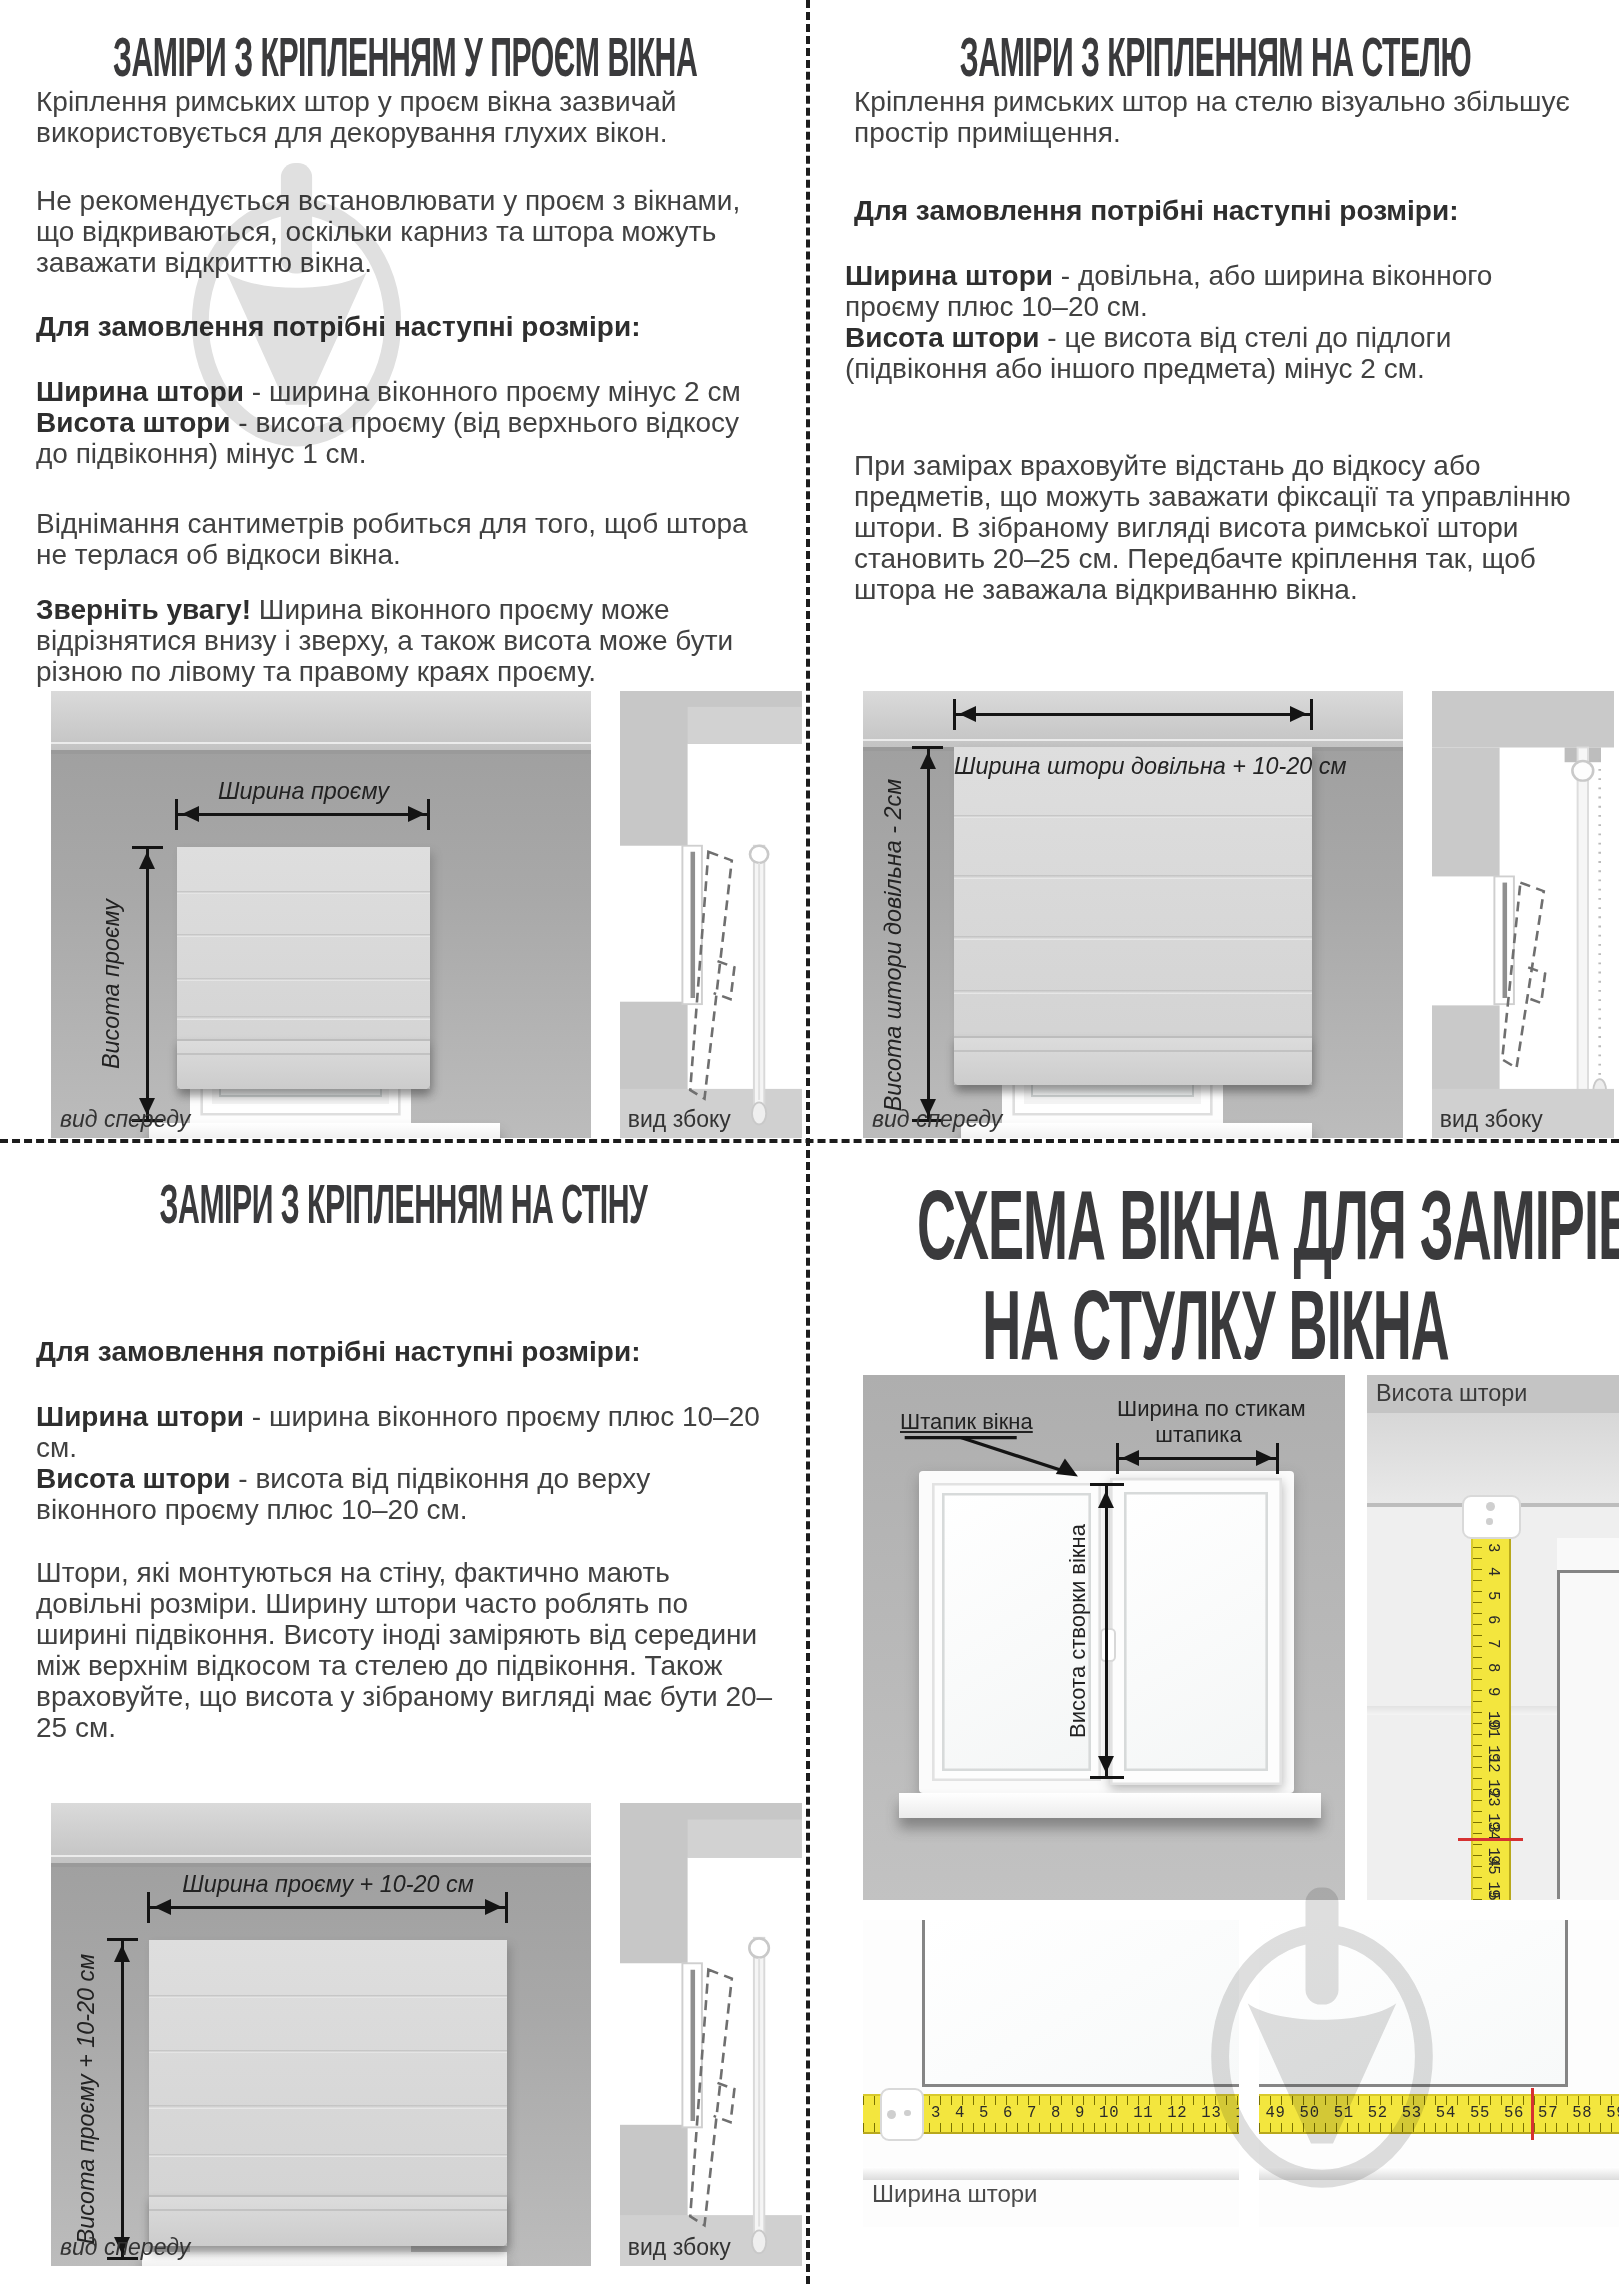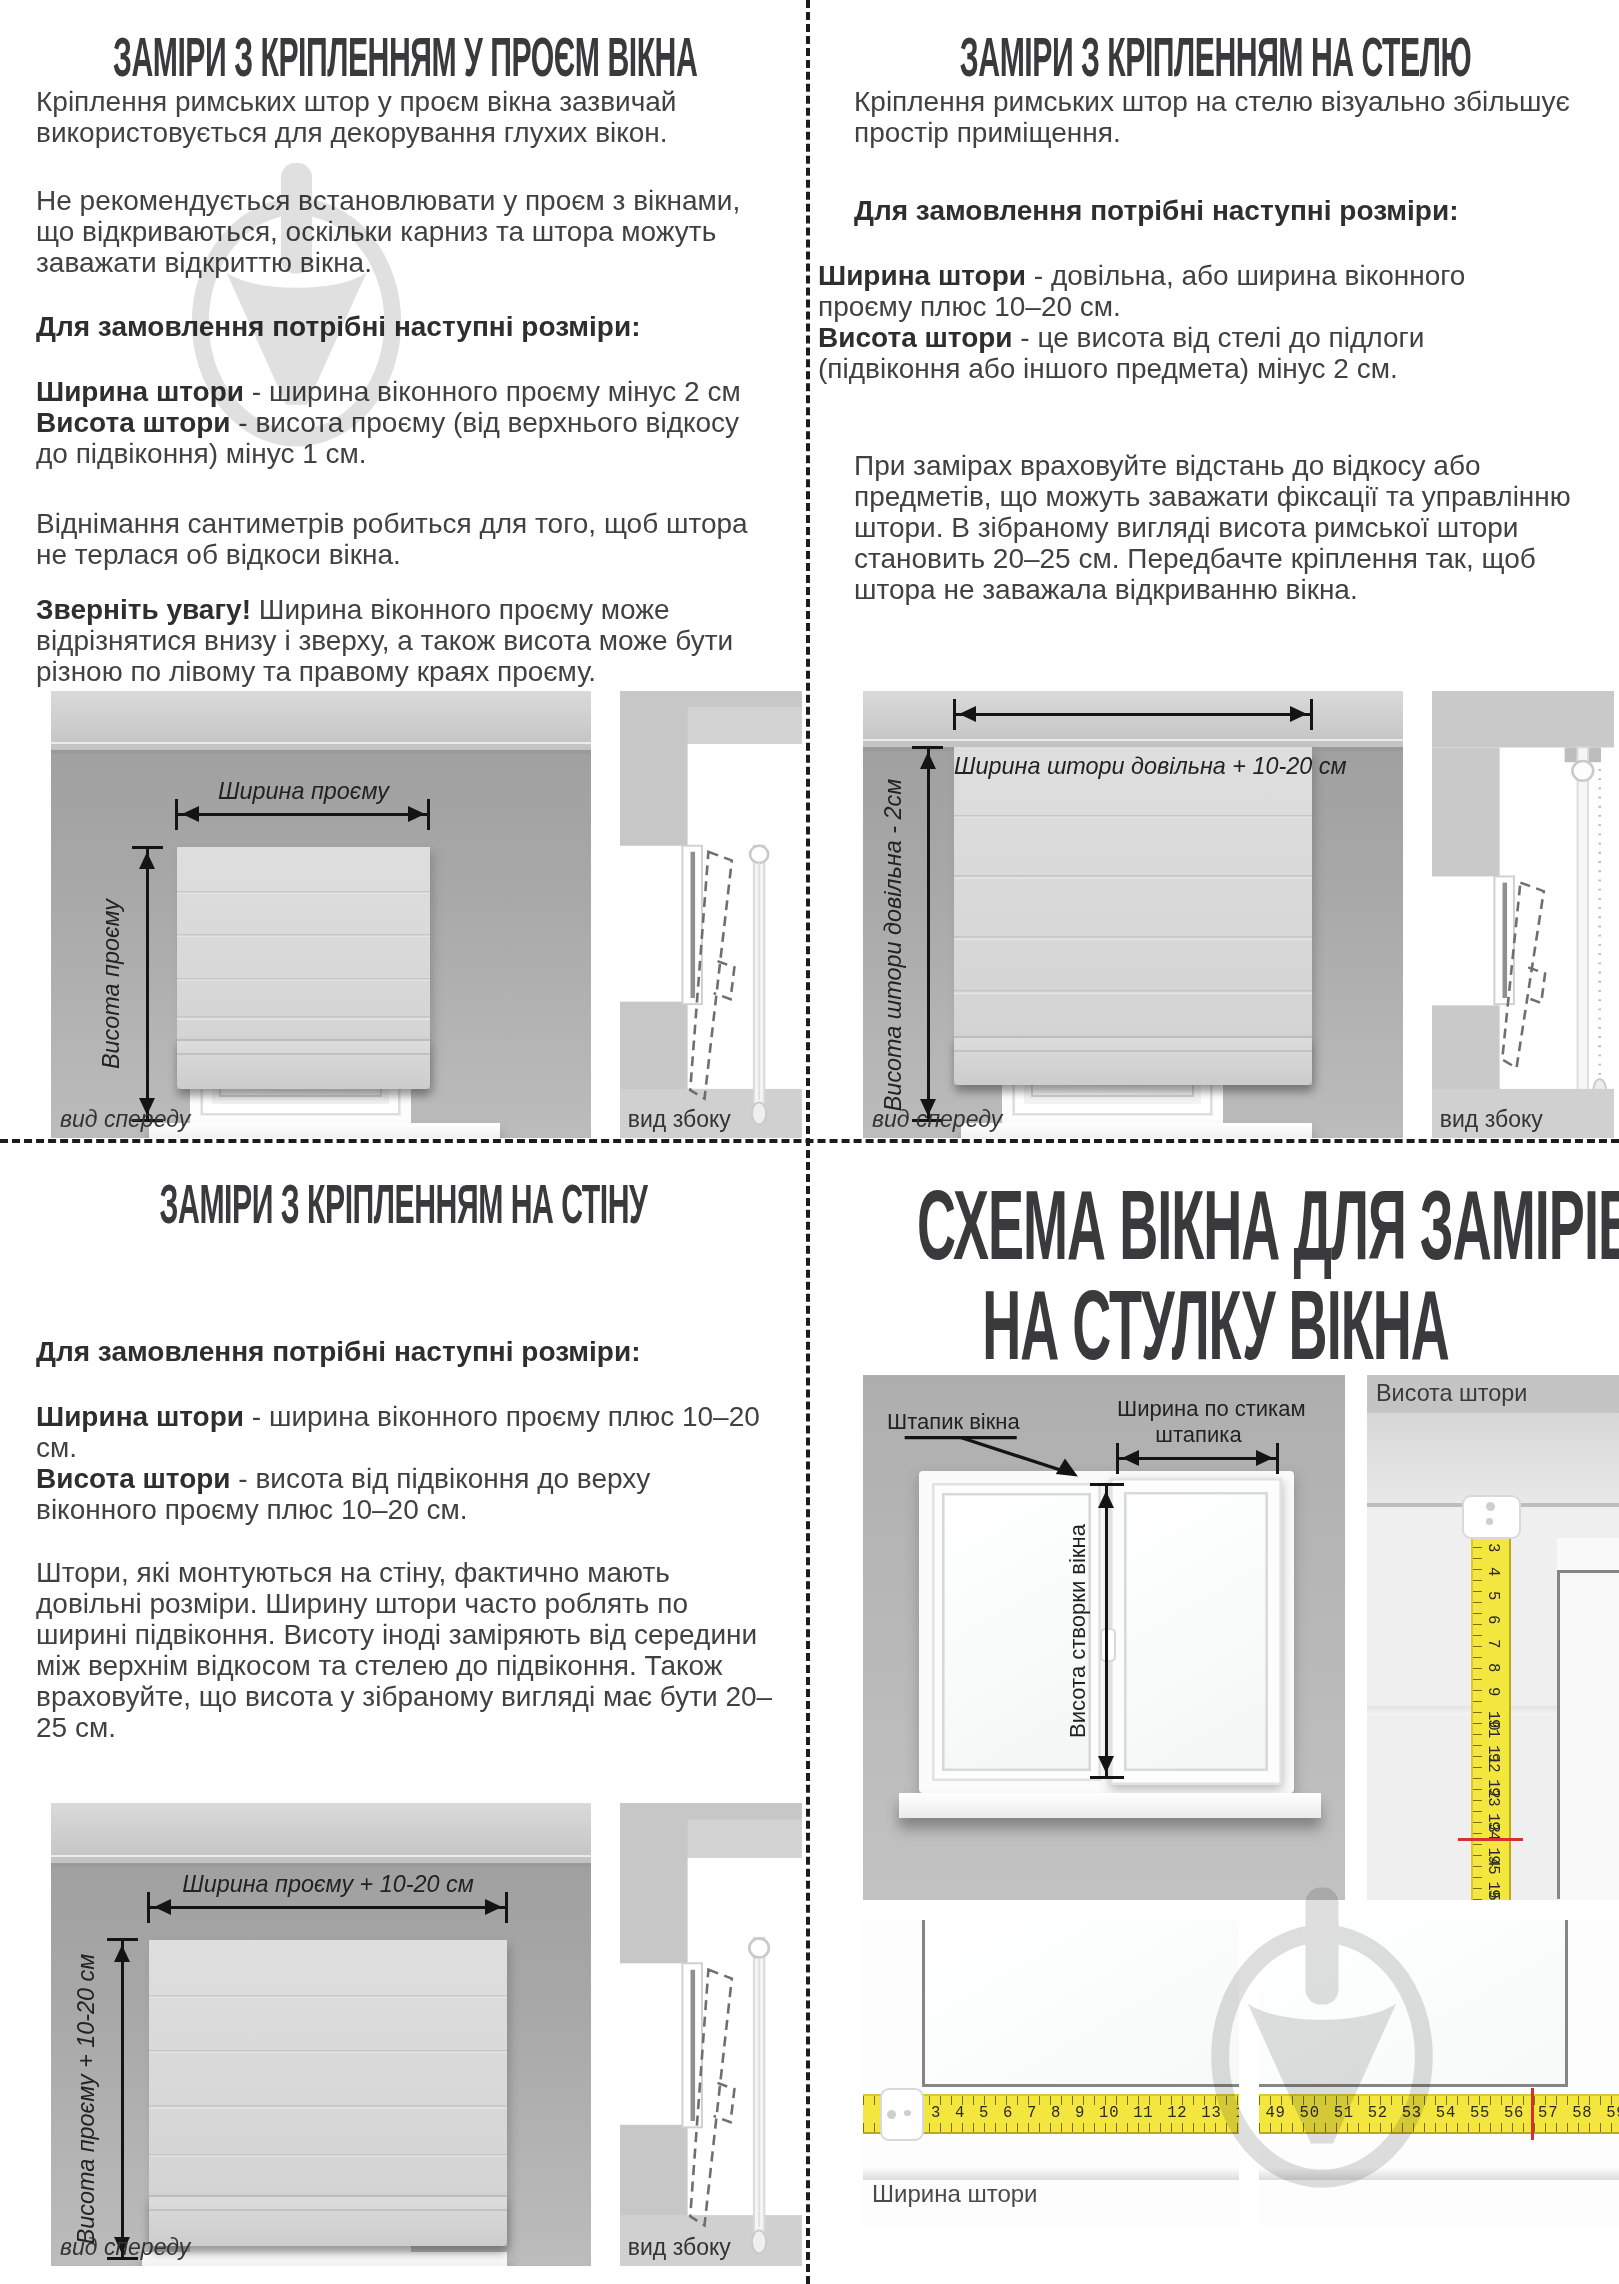--- a/index.html
+++ b/index.html
@@ -141,21 +141,21 @@
       <line x1="214" y1="280" x2="214" y2="666" stroke="#e0e0e0" stroke-width="3"></line>
       <ellipse cx="214" cy="688" rx="11" ry="18" fill="#efefef" stroke="#c9c9c9" stroke-width="3"></ellipse>
     </svg>
     <div class="caption" style="left:7.8px;top:415px;">вид збоку</div>
   </div>
 
   <div class="sec-title" style="left:812px;top:26px;">ЗАМІРИ З КРІПЛЕННЯМ НА СТЕЛЮ</div>
 
   <div class="para" style="left:854px;top:86px;">Кріплення римських штор на стелю візуально збільшує простір приміщення.</div>
   <div class="para" style="left:854px;top:195px;"><span class="b">Для замовлення потрібні наступні розміри:</span></div>
-  <div class="para" style="left:818px;top:260px;"><span class="b">Ширина штори</span><span> - довільна, або ширина віконного проєму плюс 10–20 см.</span><br><span class="b">Висота штори</span><span> - це висота від стелі до підлоги (підвіконня або іншого предмета) мінус 2 см.</span></div>
+  <div class="para" style="left:845px;top:260px;"><span class="b">Ширина штори</span><span> - довільна, або ширина віконного проєму плюс 10–20 см.</span><br><span class="b">Висота штори</span><span> - це висота від стелі до підлоги (підвіконня або іншого предмета) мінус 2 см.</span></div>
   <div class="para" style="left:854px;top:450px;">При замірах враховуйте відстань до відкосу або предметів, що можуть заважати фіксації та управлінню штори. В зібраному вигляді висота римської штори становить 20–25 см. Передбачте кріплення так, щоб штора не заважала відкриванню вікна.</div>
 
   <div class="panel front" style="left:863px;top:691px;width:540px;height:447px;">
     <div class="cornice" style="height:56px;"></div>
     <div class="win" style="left:139px;top:268px;width:221px;height:167px;">
       <div class="glass"></div>
     </div>
     <div class="sill" style="left:98px;top:432px;width:351px;height:21px;"></div>
     <div class="blind" style="left:91px;top:56px;width:358px;height:338px;">
       <div class="fold" style="top:20%;"></div>
@@ -250,21 +250,21 @@
     <div style="position:absolute;left:56px;top:96px;width:375px;height:322px;background:#fbfbfb;border-radius:3.9px;box-shadow:0 6.5px 14.3px rgba(70,70,70,.35);"></div>
     <div class="sash" style="left:69px;top:108px;width:169px;height:298px;">
       <div class="pane" style="left:10.4px;top:10.4px;right:10.4px;bottom:10.4px;"></div>
     </div>
     <div class="sash" style="left:247px;top:103px;width:172px;height:307px;box-shadow:0 3.9px 10.4px rgba(80,80,80,.4), inset 0 0 0 2.6px #e2e2e2;">
       <div class="pane" style="left:14.3px;top:14.3px;right:14.3px;bottom:14.3px;"></div>
     </div>
     <div style="position:absolute;left:237px;top:253px;width:11.7px;height:30px;background:#ffffff;border:2px solid #d8d8d8;border-radius:5.2px;"></div>
     <div class="sill" style="left:36px;top:418px;width:422px;height:25px;"></div>
 
-    <div class="dlabel" style="left:24px;top:34px;font-size:22px;">Штапик вікна</div>
+    <div class="dlabel" style="left:37px;top:34px;font-size:22px;text-decoration:underline;">Штапик вікна</div>
     <svg style="position:absolute;left:0;top:0;" width="482" height="525" viewBox="0 0 740 806">
       <line x1="150" y1="96" x2="316" y2="150" stroke="#141414" stroke-width="5"></line>
       <polygon points="330,156 296,152 310,128" fill="#141414"></polygon>
       <line x1="64" y1="96" x2="236" y2="96" stroke="#141414" stroke-width="5"></line>
     </svg>
 
     <div class="dlabel" style="left:254px;top:21px;width:163px;font-size:22px;">Ширина по стикам</div>
     <div class="dlabel" style="left:254px;top:47px;width:163px;font-size:22px;">штапика</div>
     <div class="arr-h" style="left:254px;top:82px;width:161px;"></div>
     <div class="tick-v" style="left:253px;top:68px;height:31px;"></div>

